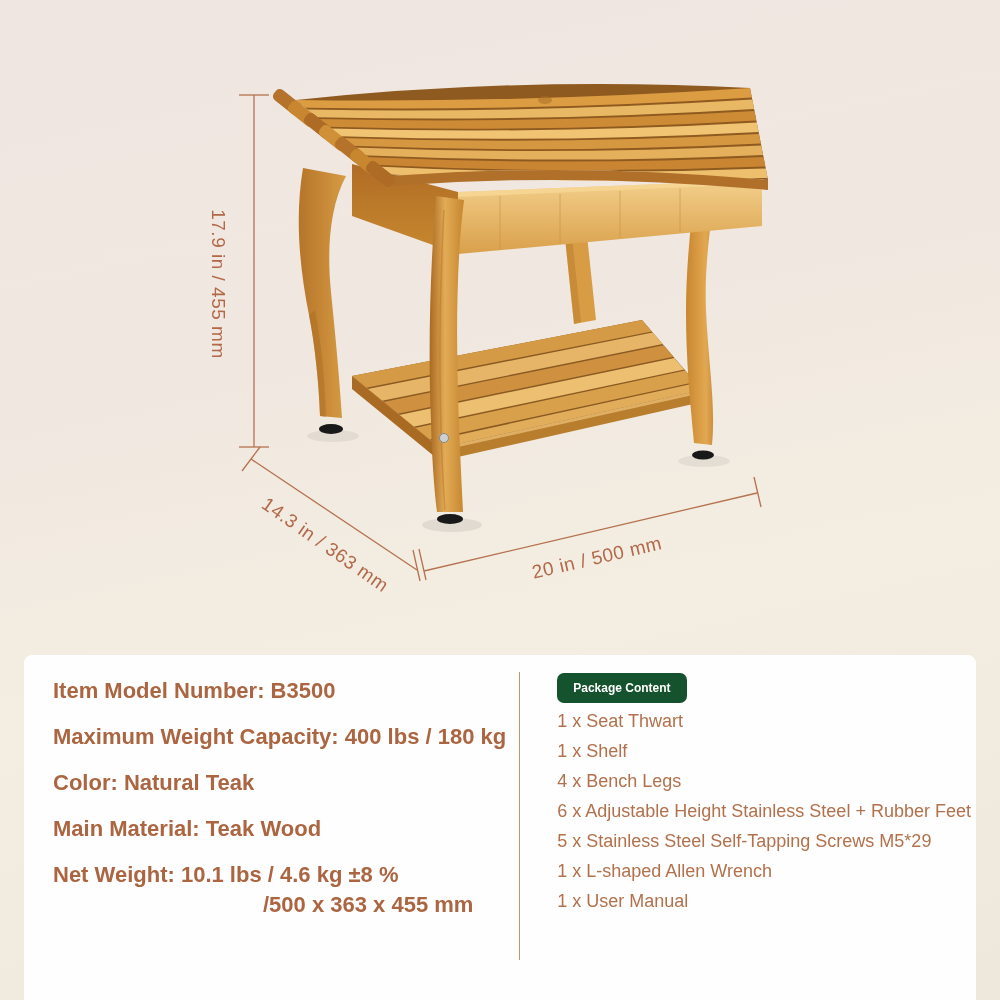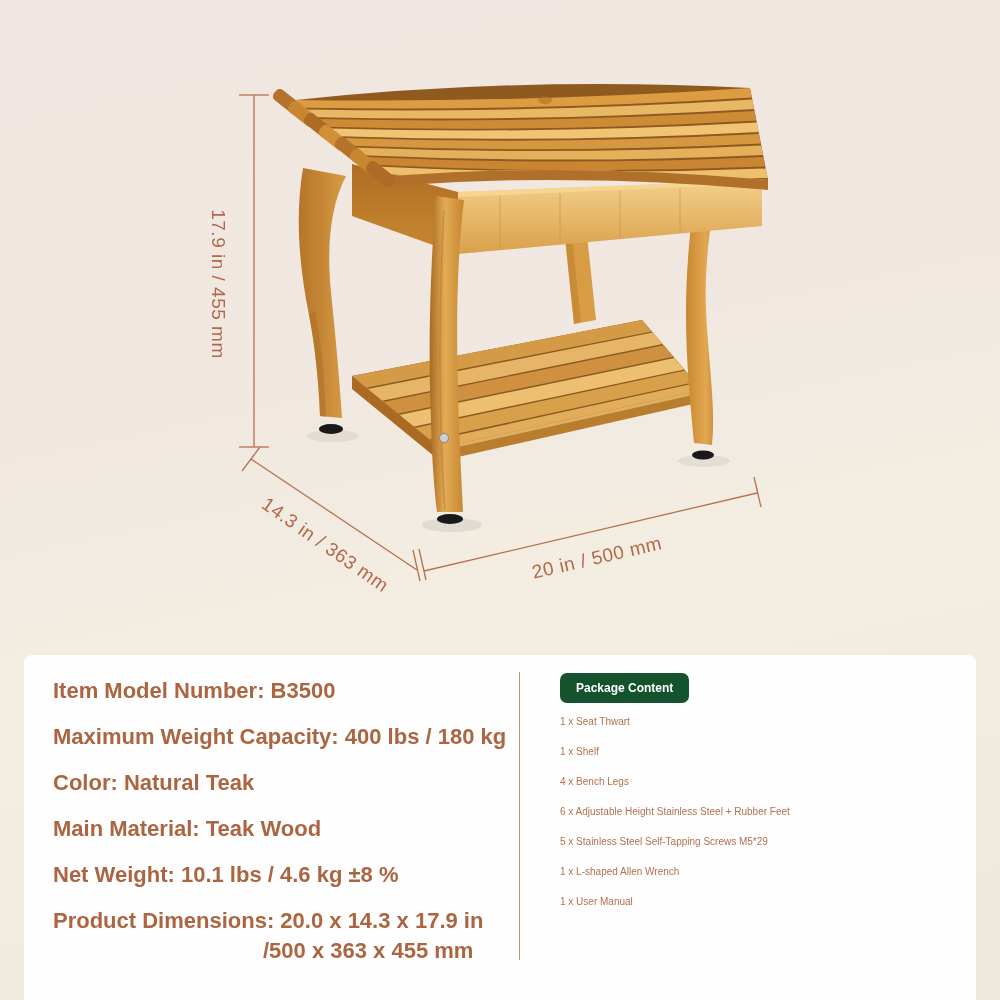--- a/index.html
+++ b/index.html
@@ -40,21 +40,21 @@
     margin-bottom:26px;white-space:nowrap;
   }
   .spec-row.cont{margin-top:-16px;padding-left:210px;}
   .package-col{flex:1;box-sizing:border-box;padding:18px 10px 0 41px;}
   .package-badge{
     display:inline-block;background:#14532d;color:#fff;
     font-size:12px;font-weight:bold;line-height:22px;
     padding:4px 16px;border-radius:7px;margin-bottom:10px;
   }
   .package-item{
-    color:#b2714c;font-size:10px;font-weight:400;line-height:17px;
+    color:#b2714c;font-size:18px;font-weight:400;line-height:17px;
     margin-bottom:13px;white-space:nowrap;
   }
 </style>
 </head>
 <body>
 
 <div class="stage">
 
   <svg class="figure-svg" width="1000" height="650" viewBox="0 0 1000 650">
     <defs>
@@ -201,21 +201,20 @@
 
   <div class="info-panel">
     <div class="divider"></div>
 
     <div class="specs-col">
       <div class="spec-row">Item Model Number: B3500</div>
       <div class="spec-row">Maximum Weight Capacity: 400 lbs / 180 kg</div>
       <div class="spec-row">Color: Natural Teak</div>
       <div class="spec-row">Main Material: Teak Wood</div>
       <div class="spec-row">Net Weight: 10.1 lbs / 4.6 kg ±8 %</div>
-      <div class="spec-row">Product Dimensions: 20.0 x 14.3 x 17.9 in</div>
       <div class="spec-row cont">/500 x 363 x 455 mm</div>
     </div>
 
     <div class="package-col">
       <div class="package-badge">Package Content</div>
       <div class="package-item">1 x Seat Thwart</div>
       <div class="package-item">1 x Shelf</div>
       <div class="package-item">4 x Bench Legs</div>
       <div class="package-item">6 x Adjustable Height Stainless Steel + Rubber Feet</div>
       <div class="package-item">5 x Stainless Steel Self-Tapping Screws M5*29</div>

